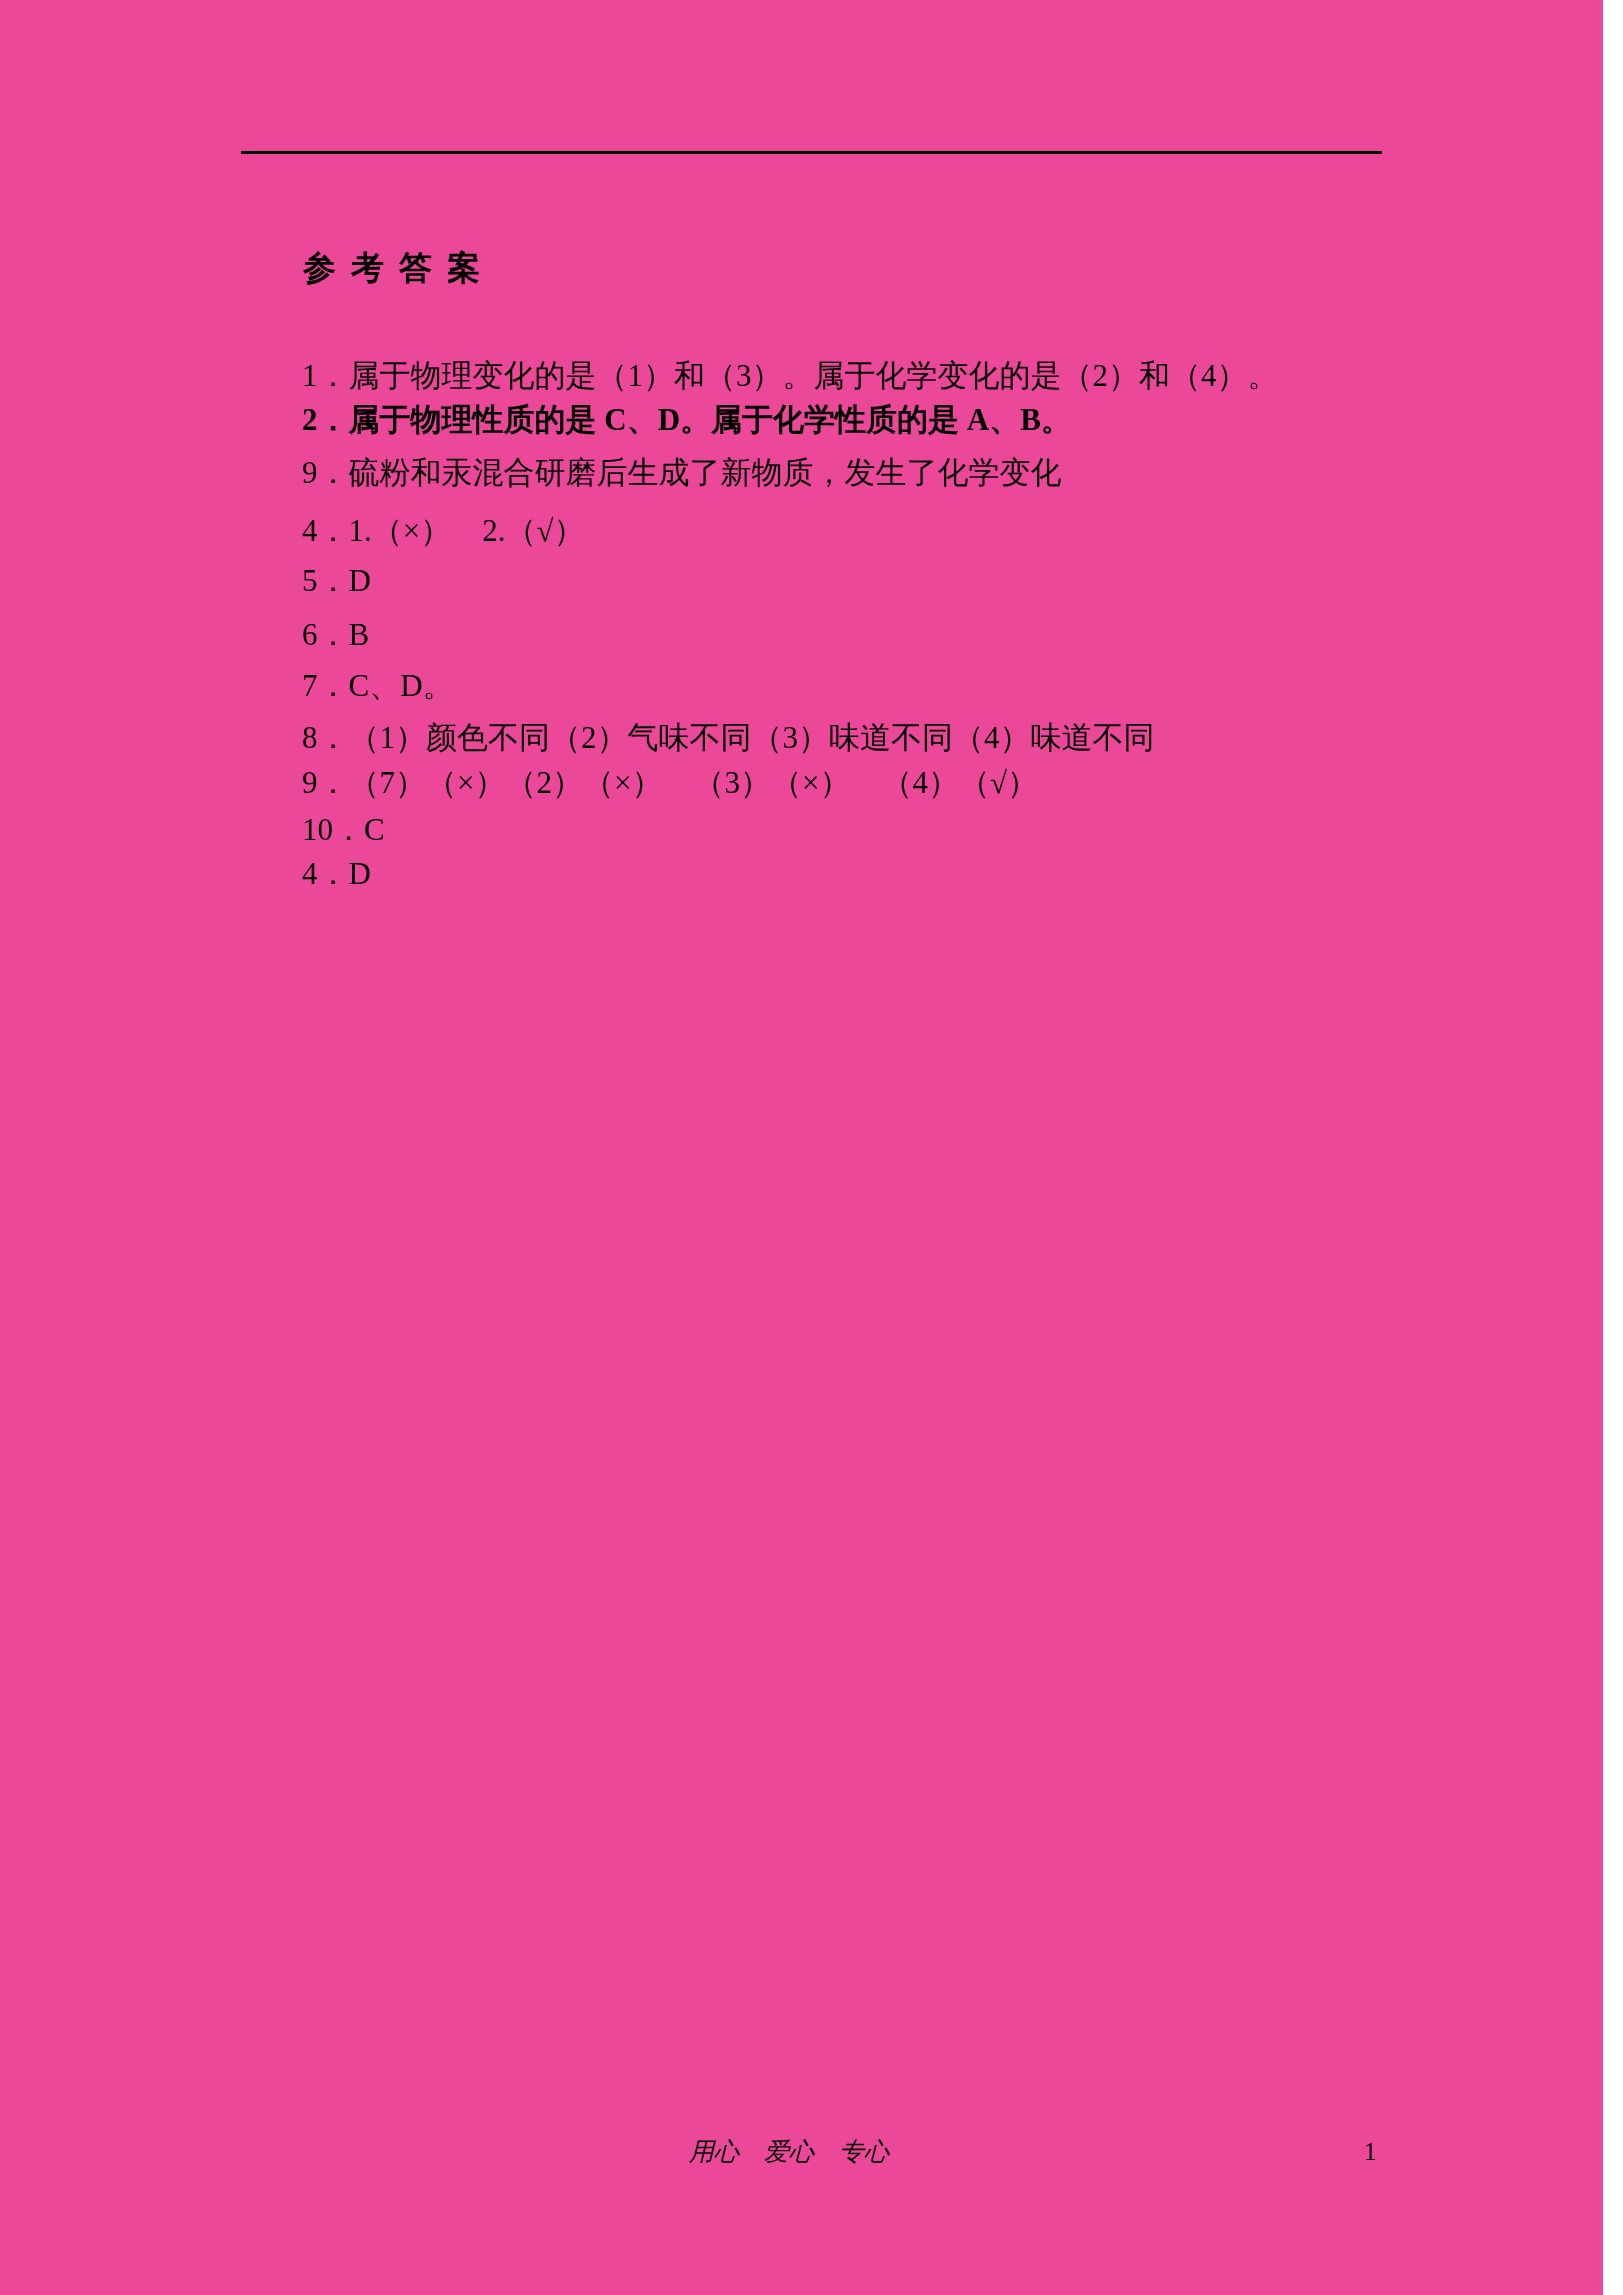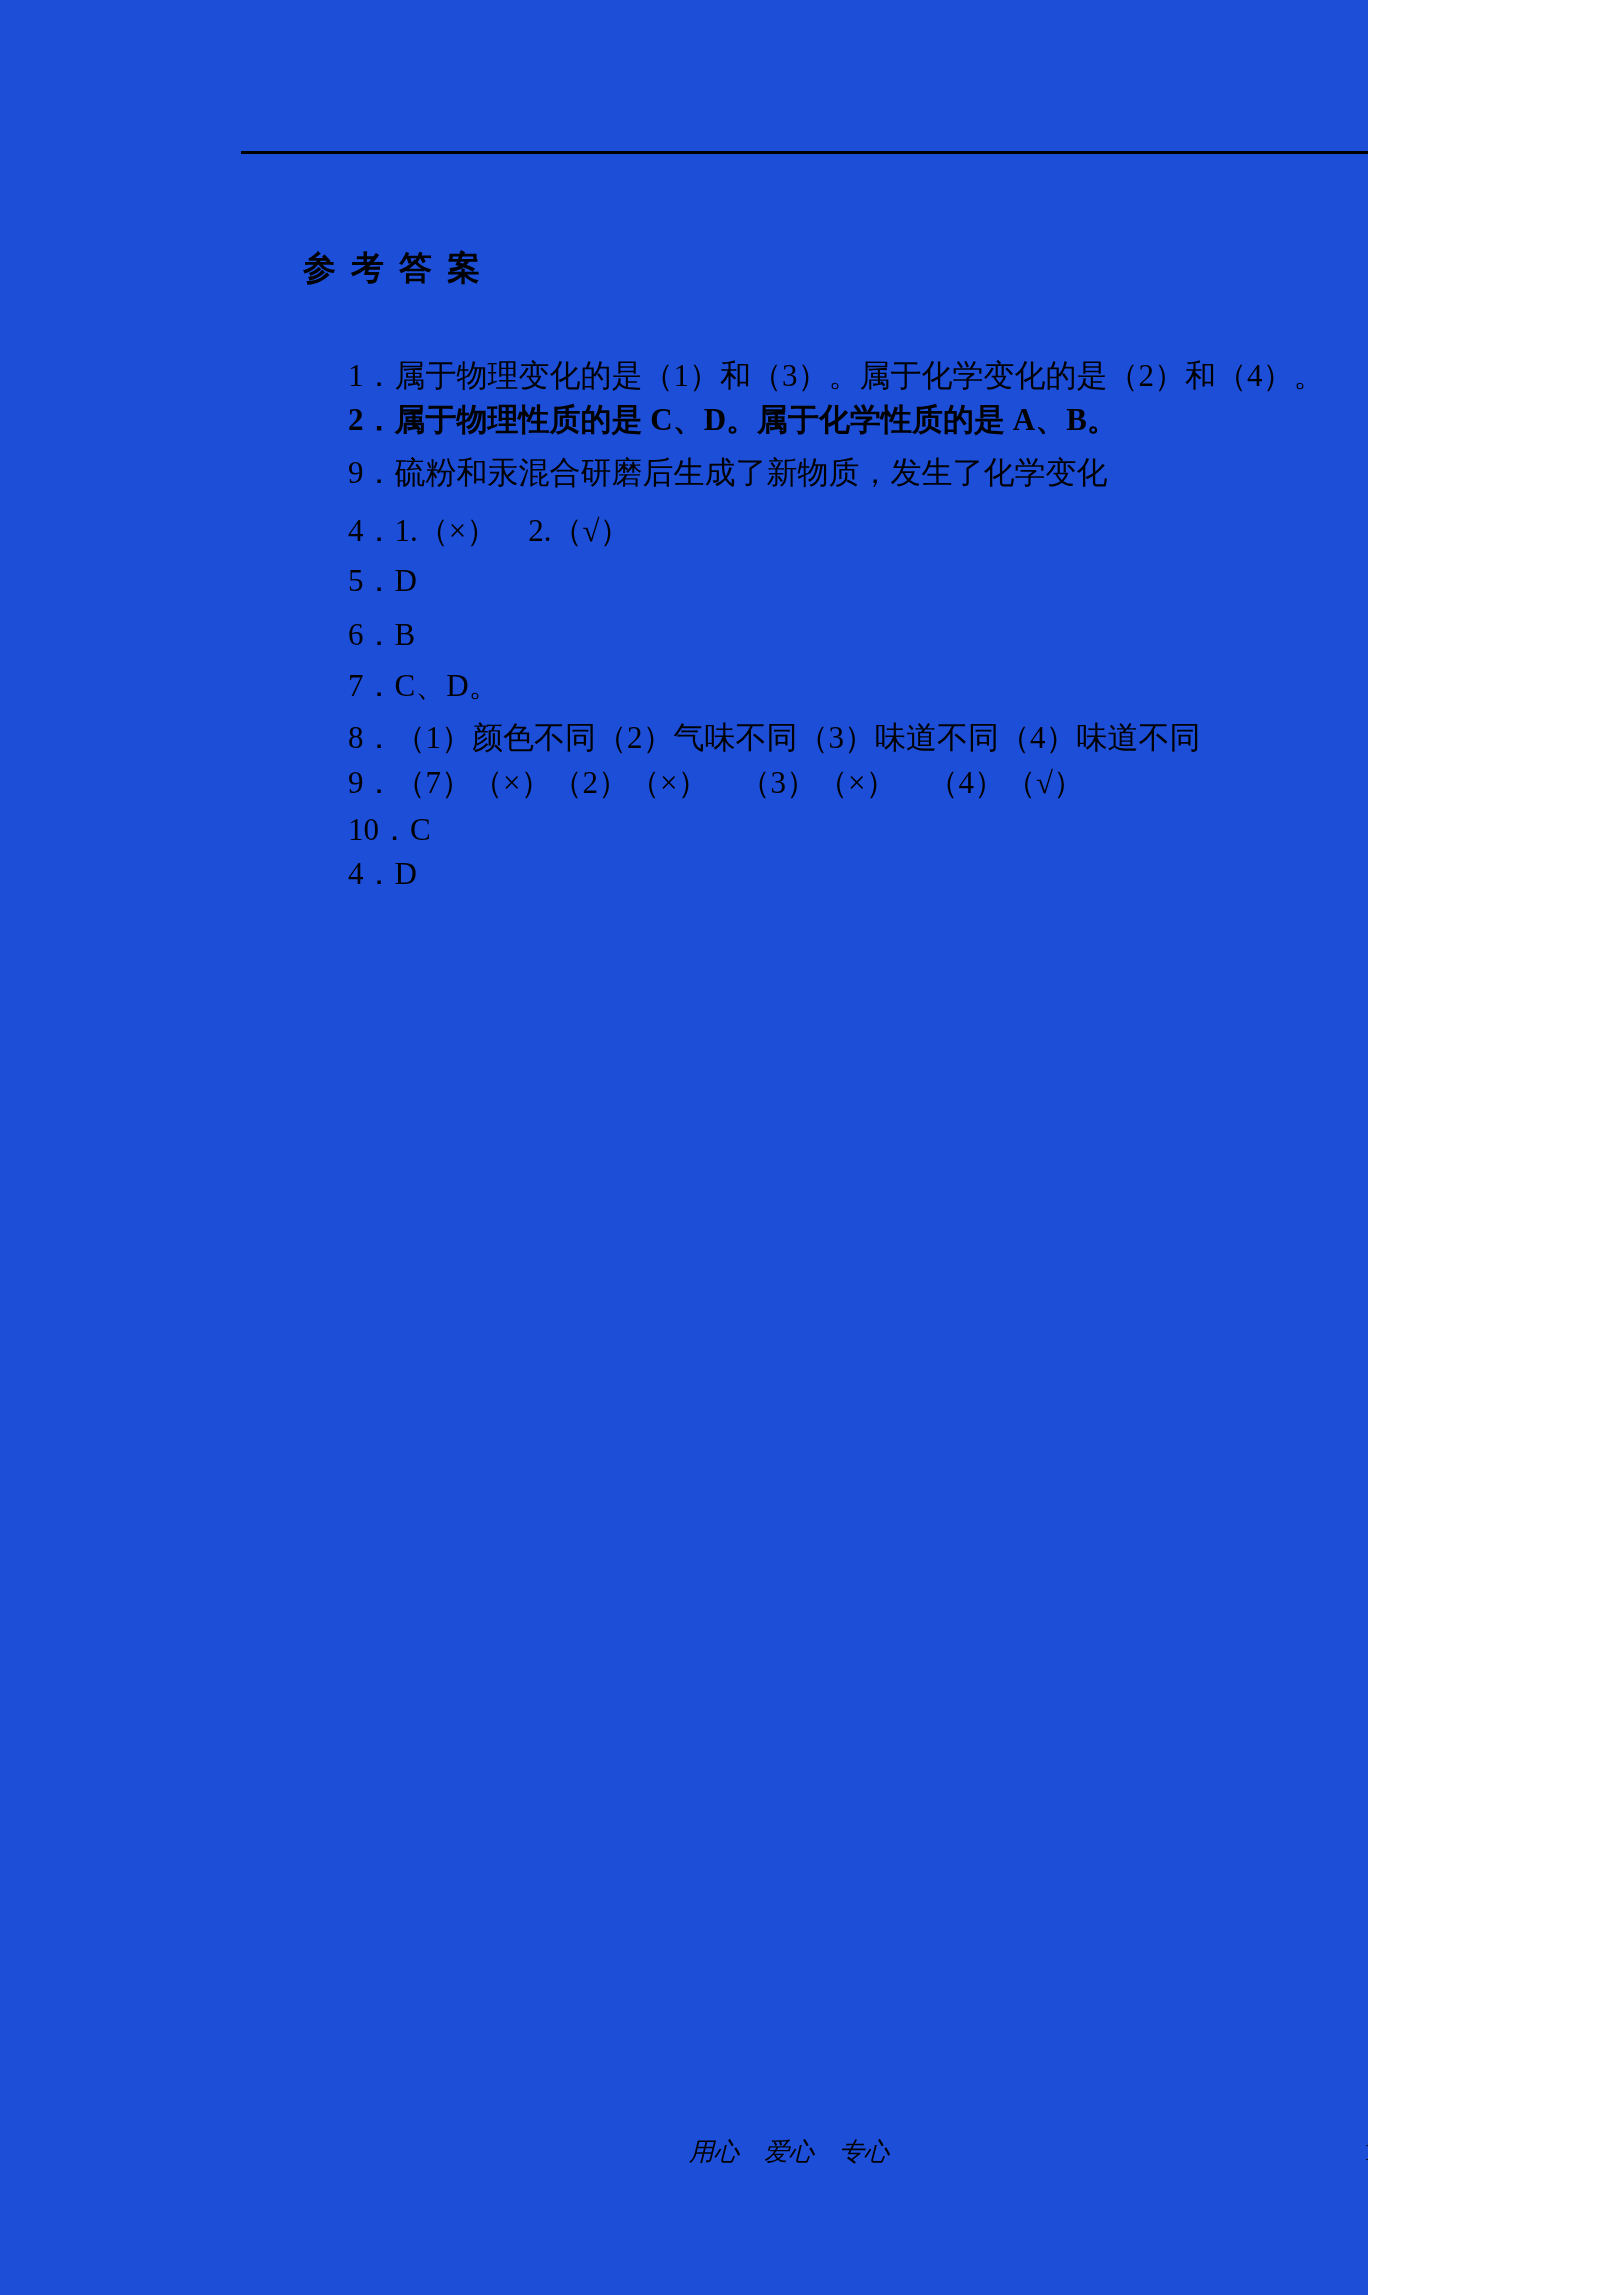--- a/index.html
+++ b/index.html
@@ -2,23 +2,23 @@
 <html style="font-size:9px"><head>
 <meta charset="utf-8">
 <style>
   html, body {
     margin: 0;
     padding: 0;
     background: #ffffff;
   }
   .page {
     position: relative;
-    width: 1368px;
+    width: 1603px;
     height: 2295px;
-    background: #1d4ed8;
+    background: #ec4899;
     color: #000000;
     font-family: "Liberation Serif", "DejaVu Serif", serif;
     overflow: hidden;
   }
   .header-rule {
     position: absolute;
     left: 241px;
     top: 151px;
     width: 1141px;
     height: 3.4px;
@@ -34,21 +34,20 @@
     font-weight: bold;
     letter-spacing: 3.4px;
     white-space: pre;
   }
   .answer-line {
     position: absolute;
     left: 302px;
     font-size: 31px;
     line-height: 35px;
     white-space: pre;
-    margin-left: 46px;
   }
   .ln1  { top: 358px; }
   .ln2  { top: 402px; font-weight: bold; }
   .ln3  { top: 455px; }
   .ln4  { top: 513px; }
   .ln5  { top: 563px; }
   .ln6  { top: 617px; }
   .ln7  { top: 668px; }
   .ln8  { top: 720px; }
   .ln9  { top: 765px; }

